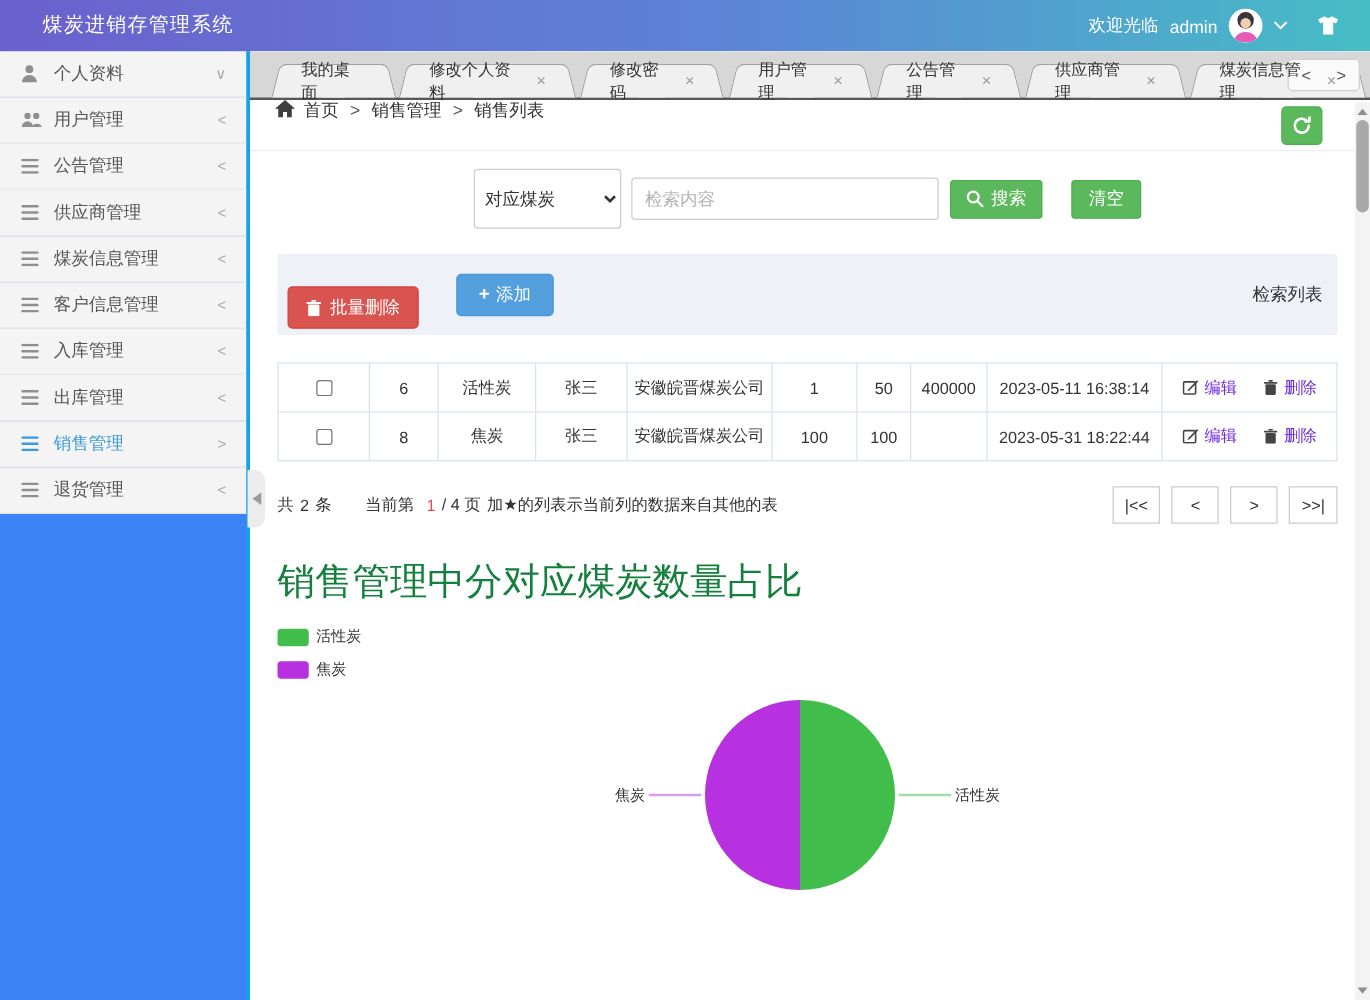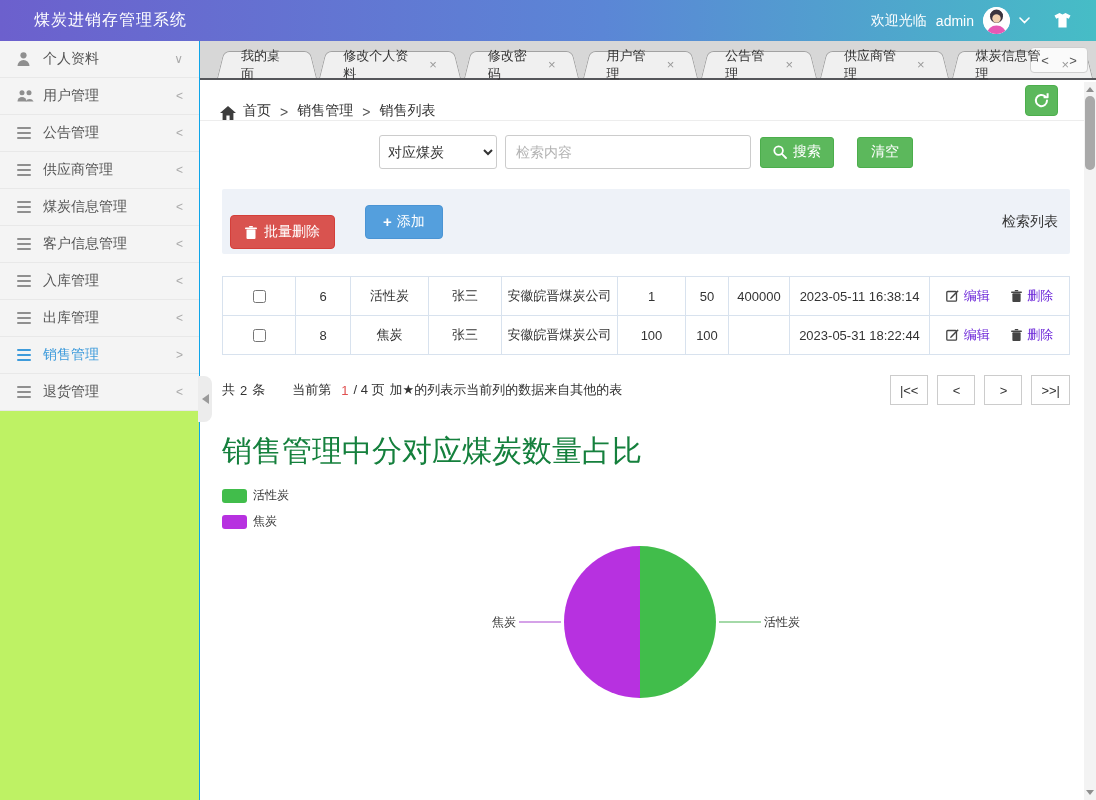--- a/index.html
+++ b/index.html
@@ -11,21 +11,21 @@
   .header { position:absolute; top:0; left:0; right:0; height:41px;
     background:linear-gradient(90deg,#6c60cd 0%,#5b86d6 55%,#46bdc6 100%);
     display:flex; align-items:center; padding:0 14px 0 34px; color:#fff; }
   .brand { font-size:16px; letter-spacing:1px; }
   .header-right { margin-left:auto; display:flex; align-items:center; gap:9px; font-size:14px; }
   .avatar { width:27px; height:27px; border-radius:50%; overflow:hidden; background:#fff; display:flex; cursor:pointer; }
   .caret-icon { display:flex; cursor:pointer; }
   .tshirt-icon { display:flex; margin-left:14px; margin-right:10px; cursor:pointer; }
 
   
-  .sidebar { position:absolute; top:41px; left:0; bottom:0; width:200px; background:#bef264; border-right:1px solid #0ea5e9; }
+  .sidebar { position:absolute; top:41px; left:0; bottom:0; width:200px; background:#3b82f6; border-right:3px solid #0ea5e9; }
   .side-item { height:37px; display:flex; align-items:center; padding:0 16px 0 17px;
     border-bottom:1px solid #e8e8e8; color:#555; font-size:14px; cursor:pointer; background:#f4f4f4; }
   .sicon { width:18px; margin-right:8px; display:flex; align-items:center; color:#8f8f8f; }
   .sicon svg { fill:currentColor; }
   .slabel { flex:1; }
   .sarrow { color:#aaa; font-size:12px; }
   .side-item.active { color:#3e9bdb; }
   .side-item.active .sicon { color:#3e9bdb; }
 
   .collapse-handle { position:absolute; left:198px; top:376px; width:14px; height:46px;
@@ -46,32 +46,32 @@
   .tab::before { left:0; border-right:none; border-top-left-radius:6px; transform:skewX(-14deg); transform-origin:0 100%; }
   .tab::after  { right:0; border-left:none; border-top-right-radius:6px; transform:skewX(14deg); transform-origin:100% 100%; }
   .tab > span { position:relative; z-index:1; }
   .tab-close { color:#9a9a9a; font-size:13px; margin-left:9px; }
   .tabnav { position:absolute; right:8px; bottom:5px; width:58px; height:26px; background:#fafafa;
     border:1px solid #cfcfcf; border-radius:4px; display:flex; align-items:center; }
   .tabnav span { flex:1; text-align:center; color:#555; font-size:13px; cursor:pointer; }
 
   
   .crumbbar { height:41px; background:#fff; border-bottom:1px solid #ededed; display:flex;
-    align-items:flex-end; padding:0 20px; font-size:14px; color:#333; position:relative; }
+    align-items:flex-start; padding:0 20px; font-size:14px; color:#333; position:relative; }
   .crumbbar .home-icon { display:flex; margin-right:7px; }
   .crumb-sep { margin:0 9px; color:#555; }
   .crumb { cursor:pointer; }
   .refresh-btn { position:absolute; right:38px; top:5px; width:33px; height:31px; background:#5cb85c;
     border:1px solid #4cae4c; border-radius:4px; display:flex; align-items:center; justify-content:center; cursor:pointer; }
 
   
   .content { padding:12px 26px 0 22px; }
 
   .search-row { display:flex; justify-content:center; align-items:center; margin-top:2px; }
-  .search-select { width:118px; height:34px; border:1px solid #ccc; border-radius:3px; font-size:14px;
+  .search-select { width:118px; height:48px; border:1px solid #ccc; border-radius:3px; font-size:14px;
     color:#333; padding:0 4px; background:#fff; font-family:inherit; }
   .search-input { width:246px; height:34px; border:1px solid #ccc; border-radius:3px; padding:0 10px;
     font-size:14px; margin-left:8px; color:#333; font-family:inherit; }
   .search-input::placeholder { color:#b3b3b3; }
   .btn { border-radius:3px; color:#fff; font-size:14px; display:flex; align-items:center; cursor:pointer; font-family:Liberation Sans, sans-serif; }
   .btn-search { background:#5cb85c; border:1px solid #4cae4c; height:31px; padding:0 12px; gap:6px; margin-left:9px; }
   .btn-clear  { background:#5cb85c; border:1px solid #4cae4c; height:31px; padding:0 13px; margin-left:23px; }
 
   .toolbar { margin-top:20px; background:#eef2f8; padding:5px 8px; display:flex; align-items:center; border-radius:2px; }
   .btn-danger { background:#d9534f; border:1px solid #d43f3a; border-radius:4px; padding:7px 14px; gap:7px; font-size:14px;margin-top:21px; }

